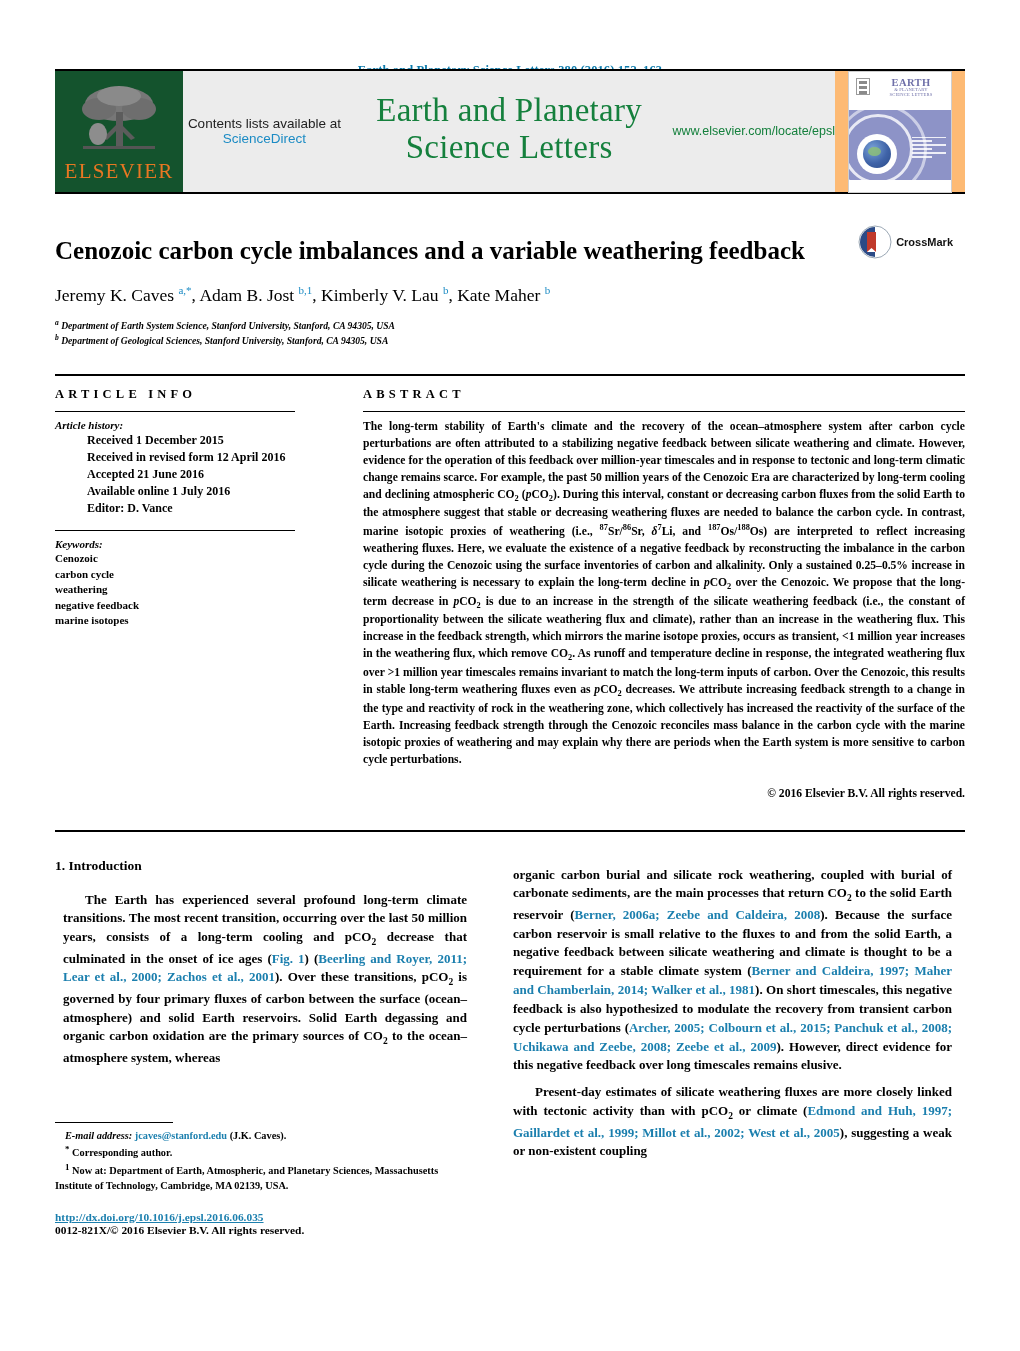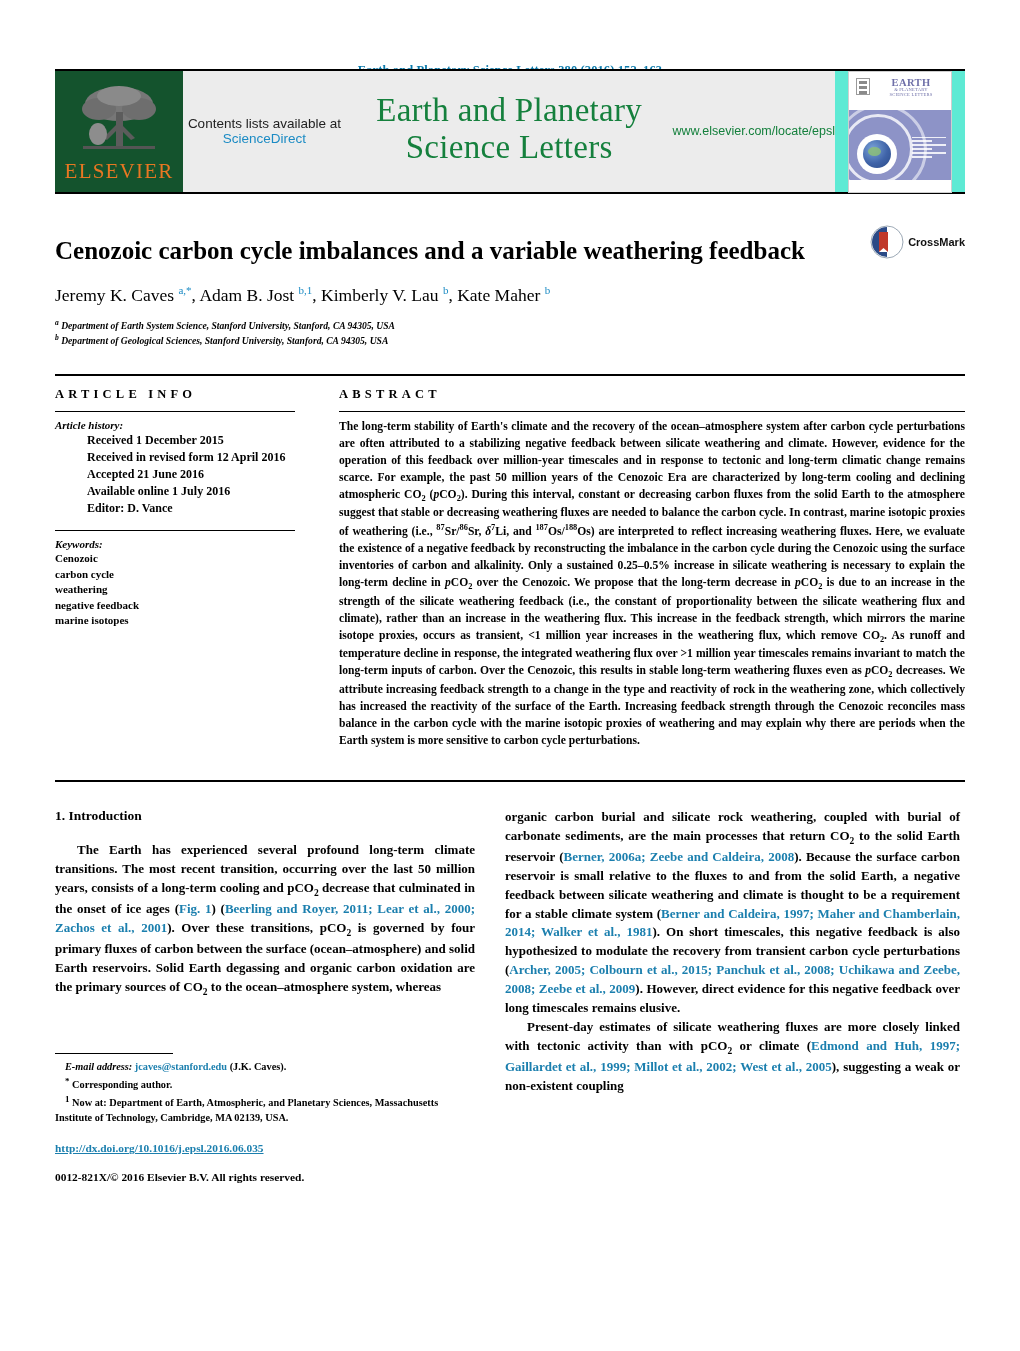--- a/index.html
+++ b/index.html
@@ -64,21 +64,21 @@
   .mast-journal {
     font-family: "Liberation Serif", serif;
     font-size: 33px;
     color: #15803d;
     margin: 13px 0 16px;
     letter-spacing: .3px;
   }
   .mast-url { font-size: 12.5px; color: #15803d; font-family: "Liberation Sans", sans-serif; }
   .mast-cover {
     width: 130px; flex: 0 0 130px;
-    background: #5eead4;
+    background: #fdba74;
     display: flex; align-items: center; justify-content: center;
   }
 
   
   .titleblock { position: relative; padding-top: 42px; }
   .art-title {
     font-size: 25px;
     font-family: "Liberation Serif", serif;
     line-height: 1.2;
     margin: 0 0 17px 0;
@@ -90,35 +90,35 @@
     font-size: 9.6px;
     font-style: italic;
     font-weight: bold;
     line-height: 1.45;
     margin: 0;
   }
   .affil sup { font-size: 7.5px; }
 
   .crossmark {
     position: absolute;
-    right: 0px; top: 31px;
+    right: 12px; top: 31px;
     display: flex; align-items: center; gap: 4px;
   }
   .crossmark-label {
     font-family: "Liberation Sans", sans-serif;
     font-size: 11px; font-weight: bold; color: #111;
   }
 
   
   .infoabs {
     margin-top: 26px;
     border-top: 2.5px solid #000;
     padding-top: 11px;
     display: flex;
-    gap: 44px;
+    gap: 68px;
   }
   .col-info { width: 240px; flex: 0 0 240px; }
   .col-abs { flex: 1 1 auto; }
   .sechead {
     font-family: "Liberation Serif", serif;
     font-weight: bold;
     font-size: 12.5px;
     letter-spacing: 4.2px;
     margin: 0 0 9px 0;
   }
@@ -156,21 +156,21 @@
   h2.num {
     font-size: 13.5px;
     font-weight: bold;
     margin: 0 0 17px 0;
     font-family: "Liberation Serif", serif;
   }
   p.para {
     font-size: 13px;
     line-height: 1.45;
     text-align: justify;
-    margin: 0;
+    margin: 8px;
     text-indent: 22px;
     font-weight: bold;
   }
   p.para.cont { text-indent: 0; }
   p.para sub { font-size: 9.5px; }
   a.ref, .ref {
     color: #1b7fae;
     text-decoration: none;
   }
 
@@ -182,21 +182,21 @@
     line-height: 1.42;
     font-weight: bold;
     margin: 0;
     text-indent: 10px;
   }
   .fn .mark { font-size: 9px; vertical-align: super; }
   .fn .em { font-style: italic; }
   .fn a { color: #1b7fae; text-decoration: none; }
   .doi-block { margin-top: 17px; }
   .doi-link { font-size: 11.4px; color: #1b7fae; font-weight: bold; display: block; }
-  .issn { font-size: 11.4px; font-weight: bold; display: block; margin-top: 17px; }
+  .issn { font-size: 11.4px; font-weight: bold; display: block; margin-top: 1px; }
 
   
   .cover-card {
     width: 104px; height: 122px;
     background: #fff;
     border: 1px solid #cfcfcf;
     position: relative;
     overflow: hidden;
   }
   .cover-top { height: 38px; background: #fff; position: relative; }
@@ -362,20 +362,21 @@
         <div class="kw">marine isotopes</div>
       </div>
     </div>
 
     <div class="col-abs">
       <div class="sechead">ABSTRACT</div>
       <div class="rule"></div>
 
       <p class="abstract-body"><span>The long-term stability of Earth's climate and the recovery of the ocean–atmosphere system after carbon cycle perturbations are often attributed to a stabilizing negative feedback between silicate weathering and climate. However, evidence for the operation of this feedback over million-year timescales and in response to tectonic and long-term climatic change remains scarce. For example, the past 50 million years of the Cenozoic Era are characterized by long-term cooling and declining atmospheric CO</span><sub>2</sub><span> (</span><i>p</i><span>CO</span><sub>2</sub><span>). During this interval, constant or decreasing carbon fluxes from the solid Earth to the atmosphere suggest that stable or decreasing weathering fluxes are needed to balance the carbon cycle. In contrast, marine isotopic proxies of weathering (i.e., </span><sup>87</sup><span>Sr/</span><sup>86</sup><span>Sr, </span><i>δ</i><sup>7</sup><span>Li, and </span><sup>187</sup><span>Os/</span><sup>188</sup><span>Os) are interpreted to reflect increasing weathering fluxes. Here, we evaluate the existence of a negative feedback by reconstructing the imbalance in the carbon cycle during the Cenozoic using the surface inventories of carbon and alkalinity. Only a sustained 0.25–0.5% increase in silicate weathering is necessary to explain the long-term decline in </span><i>p</i><span>CO</span><sub>2</sub><span> over the Cenozoic. We propose that the long-term decrease in </span><i>p</i><span>CO</span><sub>2</sub><span> is due to an increase in the strength of the silicate weathering feedback (i.e., the constant of proportionality between the silicate weathering flux and climate), rather than an increase in the weathering flux. This increase in the feedback strength, which mirrors the marine isotope proxies, occurs as transient, &lt;1 million year increases in the weathering flux, which remove CO</span><sub>2</sub><span>. As runoff and temperature decline in response, the integrated weathering flux over &gt;1 million year timescales remains invariant to match the long-term inputs of carbon. Over the Cenozoic, this results in stable long-term weathering fluxes even as </span><i>p</i><span>CO</span><sub>2</sub><span> decreases. We attribute increasing feedback strength to a change in the type and reactivity of rock in the weathering zone, which collectively has increased the reactivity of the surface of the Earth. Increasing feedback strength through the Cenozoic reconciles mass balance in the carbon cycle with the marine isotopic proxies of weathering and may explain why there are periods when the Earth system is more sensitive to carbon cycle perturbations.</span></p>
 
+      <div class="copyright">© 2016 Elsevier B.V. All rights reserved.</div>
     </div>
   </div>
 
   <div class="bodyrule"></div>
 
   <div class="bodycols">
 
     <div class="bcol">
       <h2 class="num">1. Introduction</h2>
 

